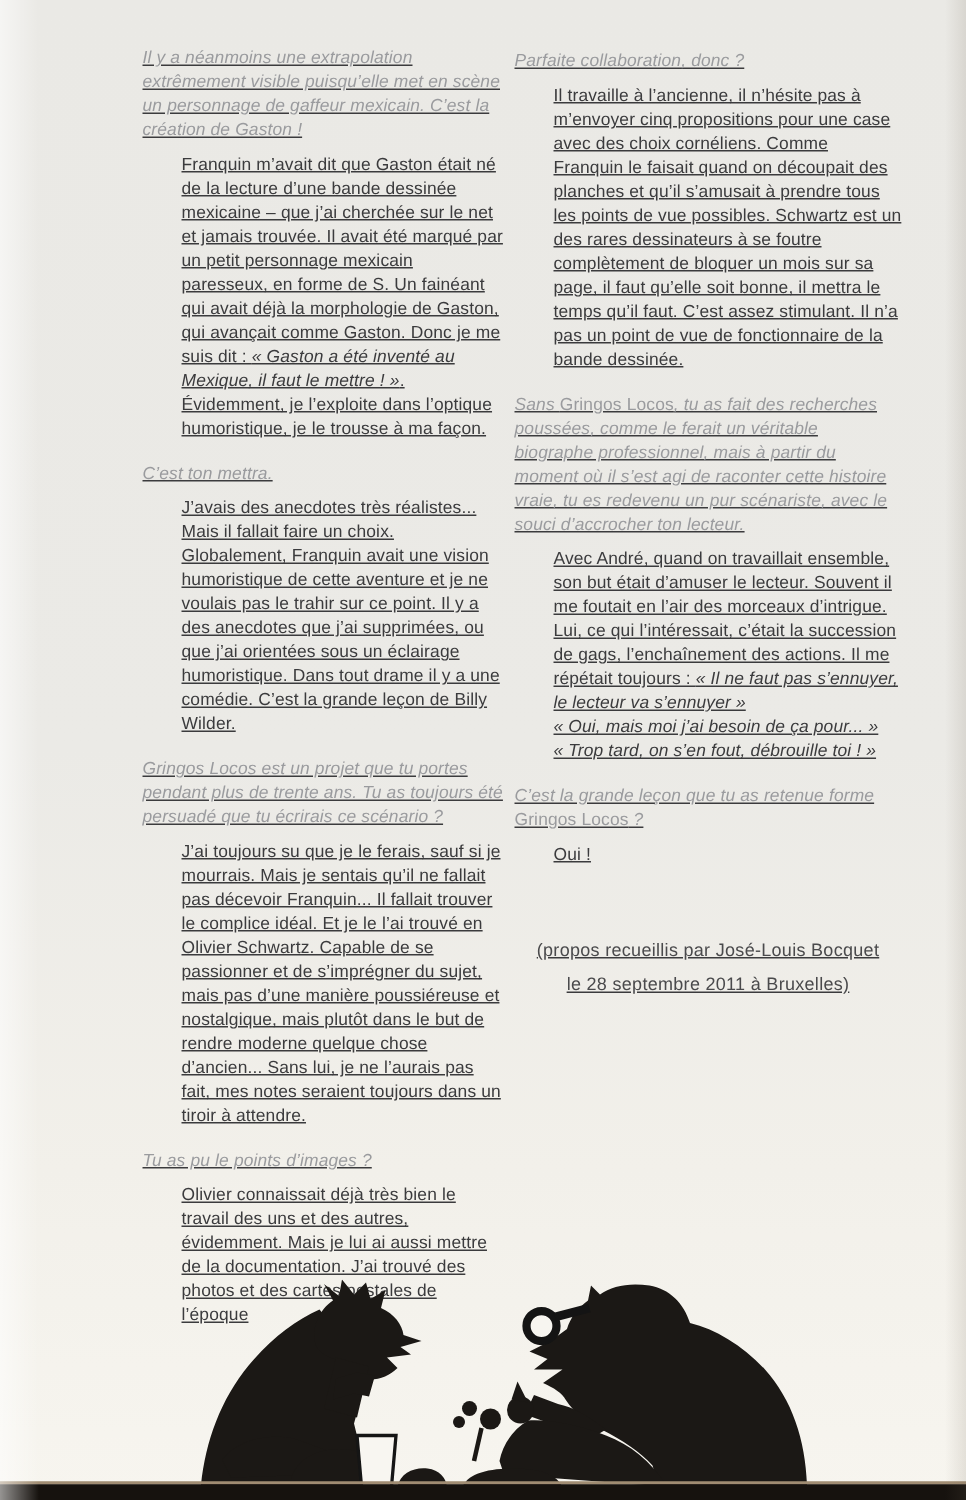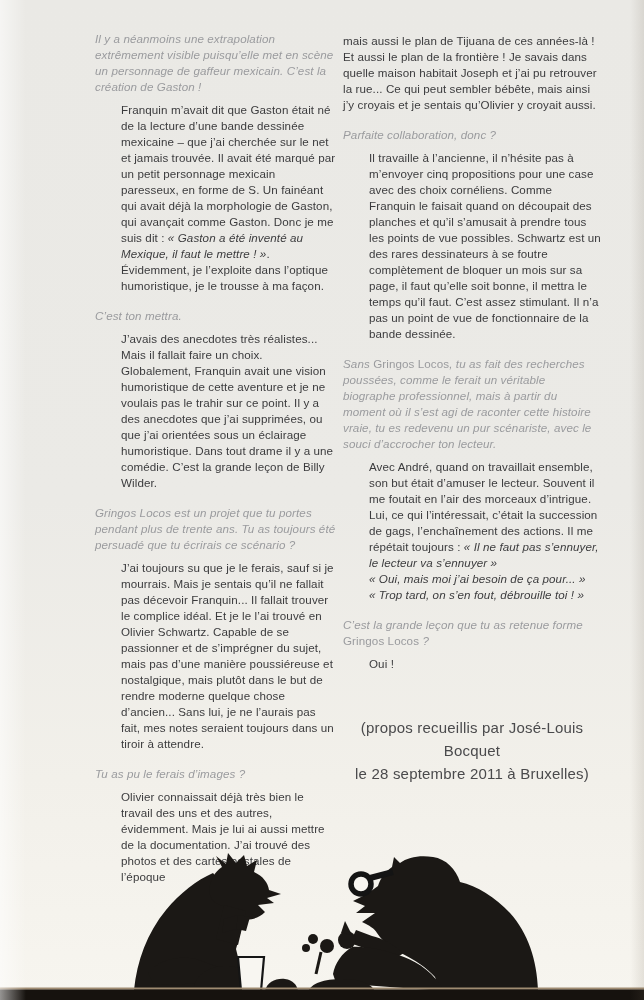--- a/index.html
+++ b/index.html
@@ -16,55 +16,54 @@
     background:linear-gradient(90deg, rgba(110,98,82,0) 0%, rgba(110,98,82,0.14) 100%);
     pointer-events:none;
   }
   .edge-left {
     position:absolute; top:0; left:0; width:26px; height:100%;
     background:linear-gradient(90deg, rgba(255,255,255,0.55) 0%, rgba(255,255,255,0) 100%);
     pointer-events:none;
   }
   .col {
     position:absolute; font-size:11.6px; line-height:16px;
-    letter-spacing:0.1px; color:#3b3b3d;
+    letter-spacing:0.1px; color:#3b3b3d;text-decoration:underline;
   }
   .col-left  { left:95px;  top:31px; width:241px; }
   .col-right { left:343px; top:33px; width:258px; }
   .col p { margin:0 0 7px 0; }
   .col p.q { color:#9a9b9e; font-style:italic; }
   .col p.q + p.a { margin-top:0;margin-left:26px; }
   .col p.a + p.q { margin-top:14px; }
   .q .t-upright { font-style:normal; }
   .a em { font-style:italic; }
   .credit {
     margin-top:44px; text-align:center;
-    font-size:15px; line-height:23px; color:#4a4a4c; letter-spacing:0.2px;
+    font-size:12px; line-height:23px; color:#4a4a4c; letter-spacing:0.2px;
   }
   .illustration { position:absolute; left:0; top:853px; width:644px; height:147px; }
   .illustration svg { display:block; width:100%; height:100%; }
 </style>
 </head>
 <body>
 
 <div class="page">
 
   <div class="col col-left">
     <p class="q">Il y a néanmoins une extrapolation extrêmement visible puisqu’elle met en scène un personnage de gaffeur mexicain. C’est la création de Gaston !</p>
     <p class="a"><span>Franquin m’avait dit que Gaston était né de la lecture d’une bande dessinée mexicaine – que j’ai cherchée sur le net et jamais trouvée. Il avait été marqué par un petit personnage mexicain paresseux, en forme de S. Un fainéant qui avait déjà la morphologie de Gaston, qui avançait comme Gaston. Donc je me suis dit : </span><em>« Gaston a été inventé au Mexique, il faut le mettre ! »</em><span>. Évidemment, je l’exploite dans l’optique humoristique, je le trousse à ma façon.</span></p>
     <p class="q">C’est ton mettra.</p>
     <p class="a">J’avais des anecdotes très réalistes... Mais il fallait faire un choix. Globalement, Franquin avait une vision humoristique de cette aventure et je ne voulais pas le trahir sur ce point. Il y a des anecdotes que j’ai supprimées, ou que j’ai orientées sous un éclairage humoristique. Dans tout drame il y a une comédie. C’est la grande leçon de Billy Wilder.</p>
     <p class="q">Gringos Locos est un projet que tu portes pendant plus de trente ans. Tu as toujours été persuadé que tu écrirais ce scénario ?</p>
     <p class="a">J’ai toujours su que je le ferais, sauf si je mourrais. Mais je sentais qu’il ne fallait pas décevoir Franquin... Il fallait trouver le complice idéal. Et je le l’ai trouvé en Olivier Schwartz. Capable de se passionner et de s’imprégner du sujet, mais pas d’une manière poussiéreuse et nostalgique, mais plutôt dans le but de rendre moderne quelque chose d’ancien... Sans lui, je ne l’aurais pas fait, mes notes seraient toujours dans un tiroir à attendre.</p>
-    <p class="q">Tu as pu le ferais d’images ?</p>
+    <p class="q">Tu as pu le points d’images ?</p>
     <p class="a">Olivier connaissait déjà très bien le travail des uns et des autres, évidemment. Mais je lui ai aussi mettre de la documentation. J’ai trouvé des photos et des cartes postales de l’époque</p>
   </div>
 
   <div class="col col-right">
-    <p class="a">mais aussi le plan de Tijuana de ces années-là ! Et aussi le plan de la frontière ! Je savais dans quelle maison habitait Joseph et j’ai pu retrouver la rue... Ce qui peut sembler bébête, mais ainsi j’y croyais et je sentais qu’Olivier y croyait aussi.</p>
     <p class="q">Parfaite collaboration, donc ?</p>
     <p class="a">Il travaille à l’ancienne, il n’hésite pas à m’envoyer cinq propositions pour une case avec des choix cornéliens. Comme Franquin le faisait quand on découpait des planches et qu’il s’amusait à prendre tous les points de vue possibles. Schwartz est un des rares dessinateurs à se foutre complètement de bloquer un mois sur sa page, il faut qu’elle soit bonne, il mettra le temps qu’il faut. C’est assez stimulant. Il n’a pas un point de vue de fonctionnaire de la bande dessinée.</p>
     <p class="q"><span>Sans </span><span class="t-upright">Gringos Locos</span><span>, tu as fait des recherches poussées, comme le ferait un véritable biographe professionnel, mais à partir du moment où il s’est agi de raconter cette histoire vraie, tu es redevenu un pur scénariste, avec le souci d’accrocher ton lecteur.</span></p>
     <p class="a"><span>Avec André, quand on travaillait ensemble, son but était d’amuser le lecteur. Souvent il me foutait en l’air des morceaux d’intrigue. Lui, ce qui l’intéressait, c’était la succession de gags, l’enchaînement des actions. Il me répétait toujours : </span><em>« Il ne faut pas s’ennuyer, le lecteur va s’ennuyer »</em><br><em>« Oui, mais moi j’ai besoin de ça pour... »</em><br><em>« Trop tard, on s’en fout, débrouille toi ! »</em></p>
     <p class="q"><span>C’est la grande leçon que tu as retenue forme </span><span class="t-upright">Gringos Locos</span><span> ?</span></p>
     <p class="a">Oui !</p>
     <div class="credit">
       <span>(propos recueillis par José-Louis Bocquet</span><br>
       <span>le 28 septembre 2011 à Bruxelles)</span>
     </div>

